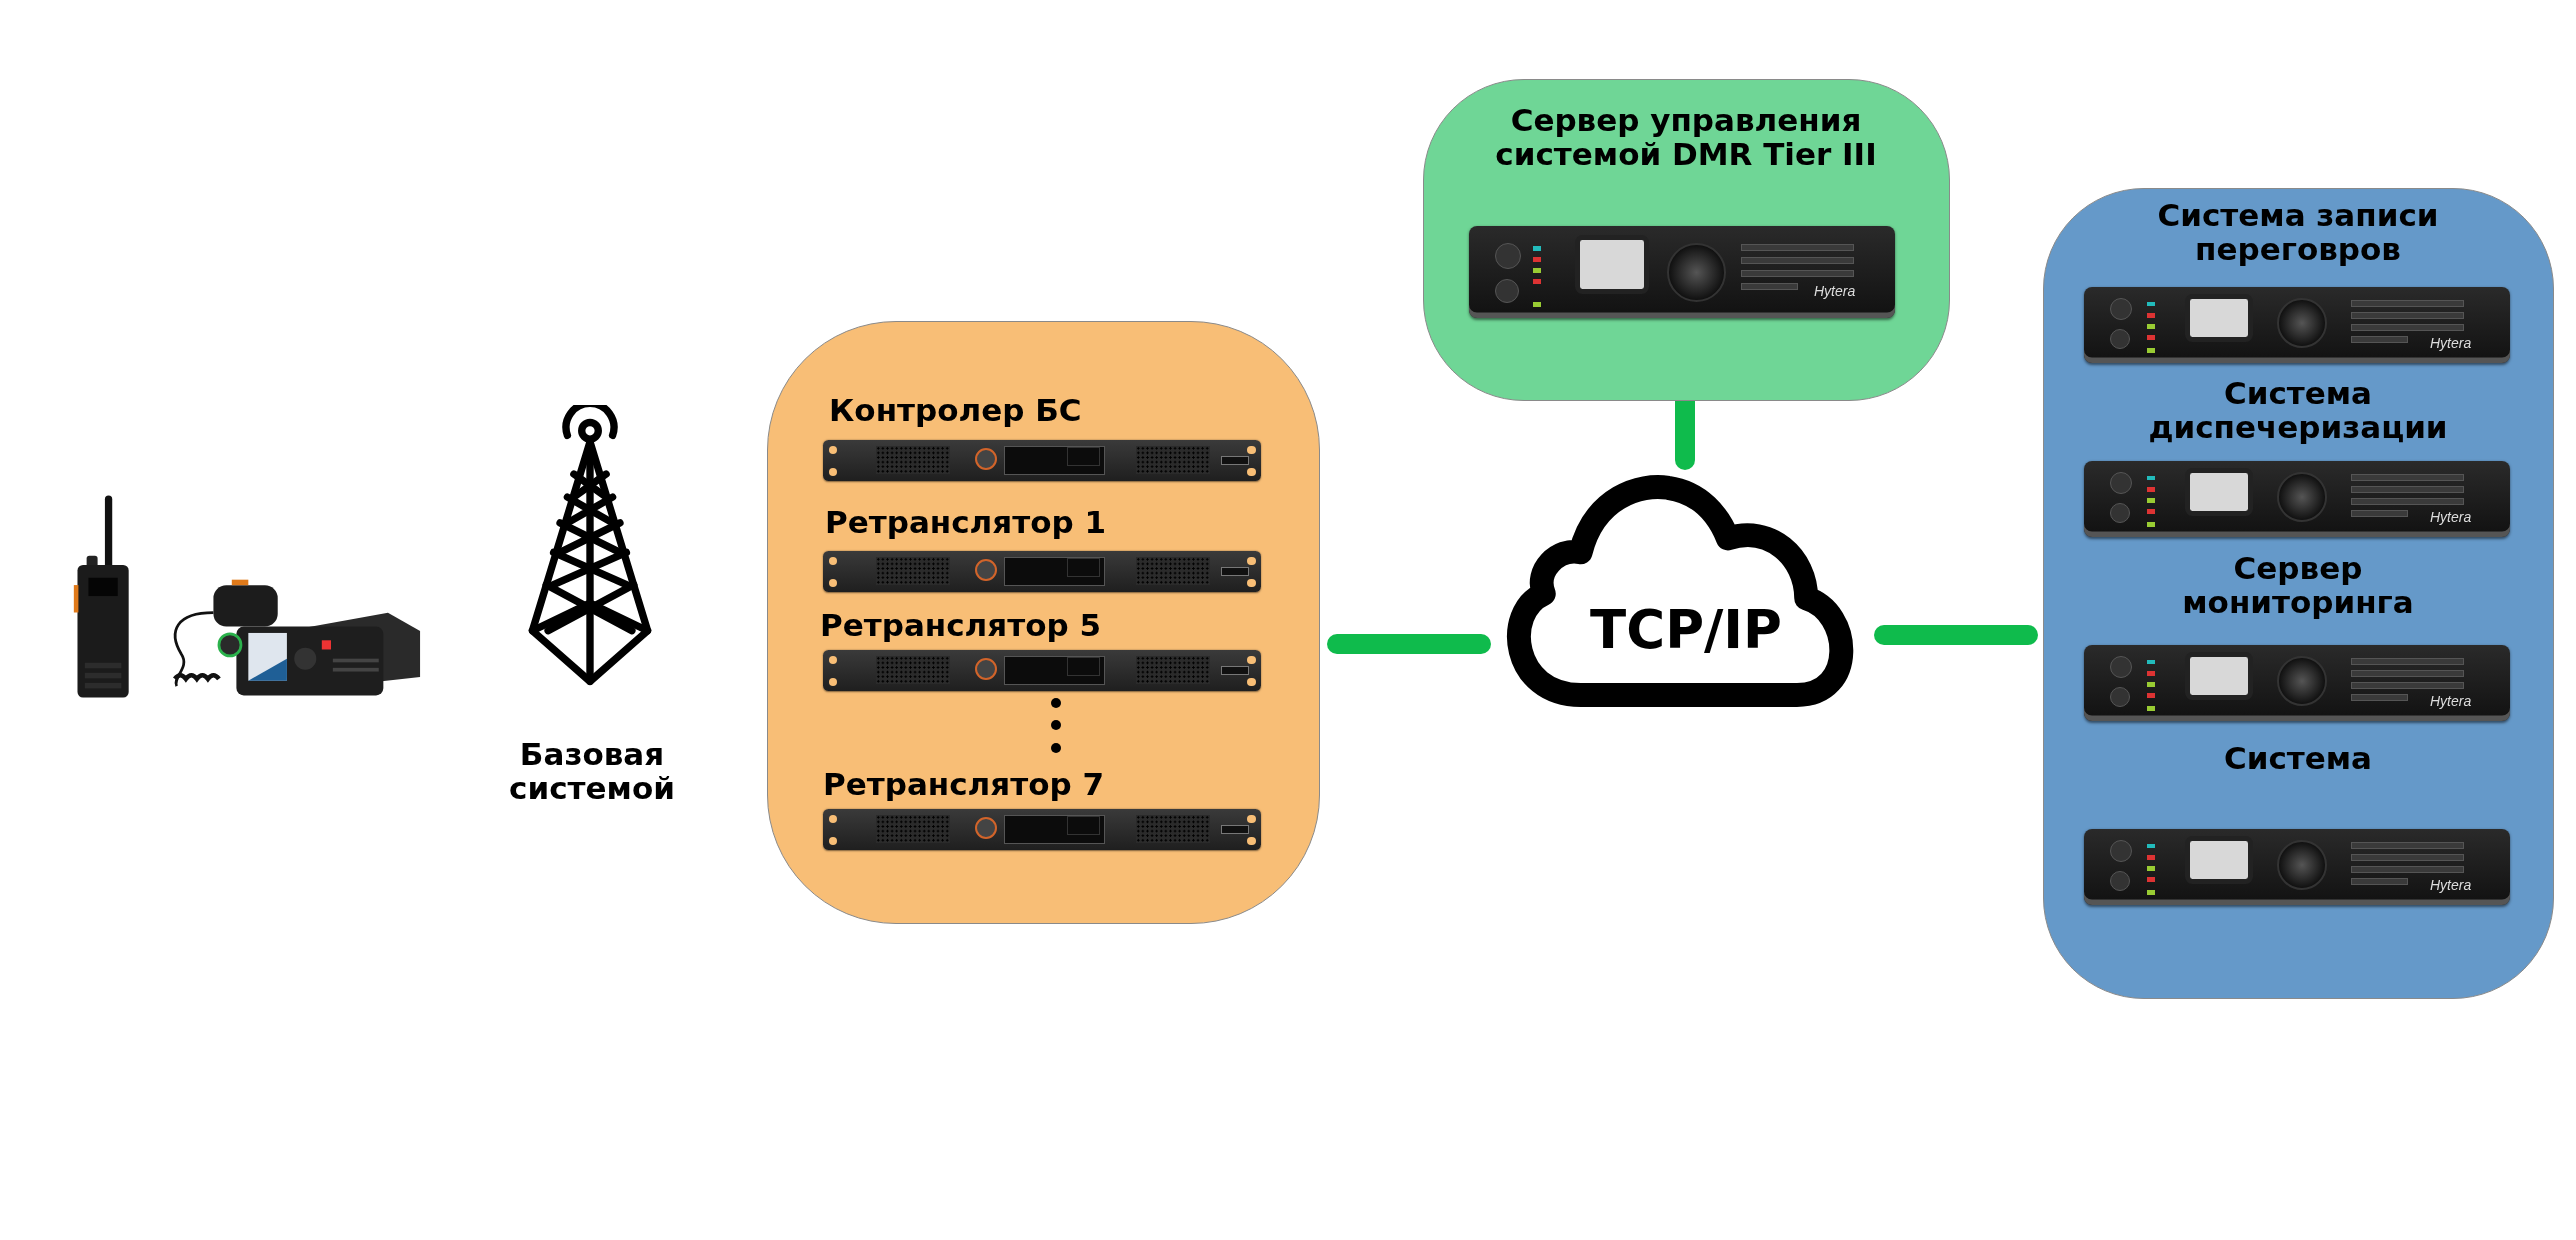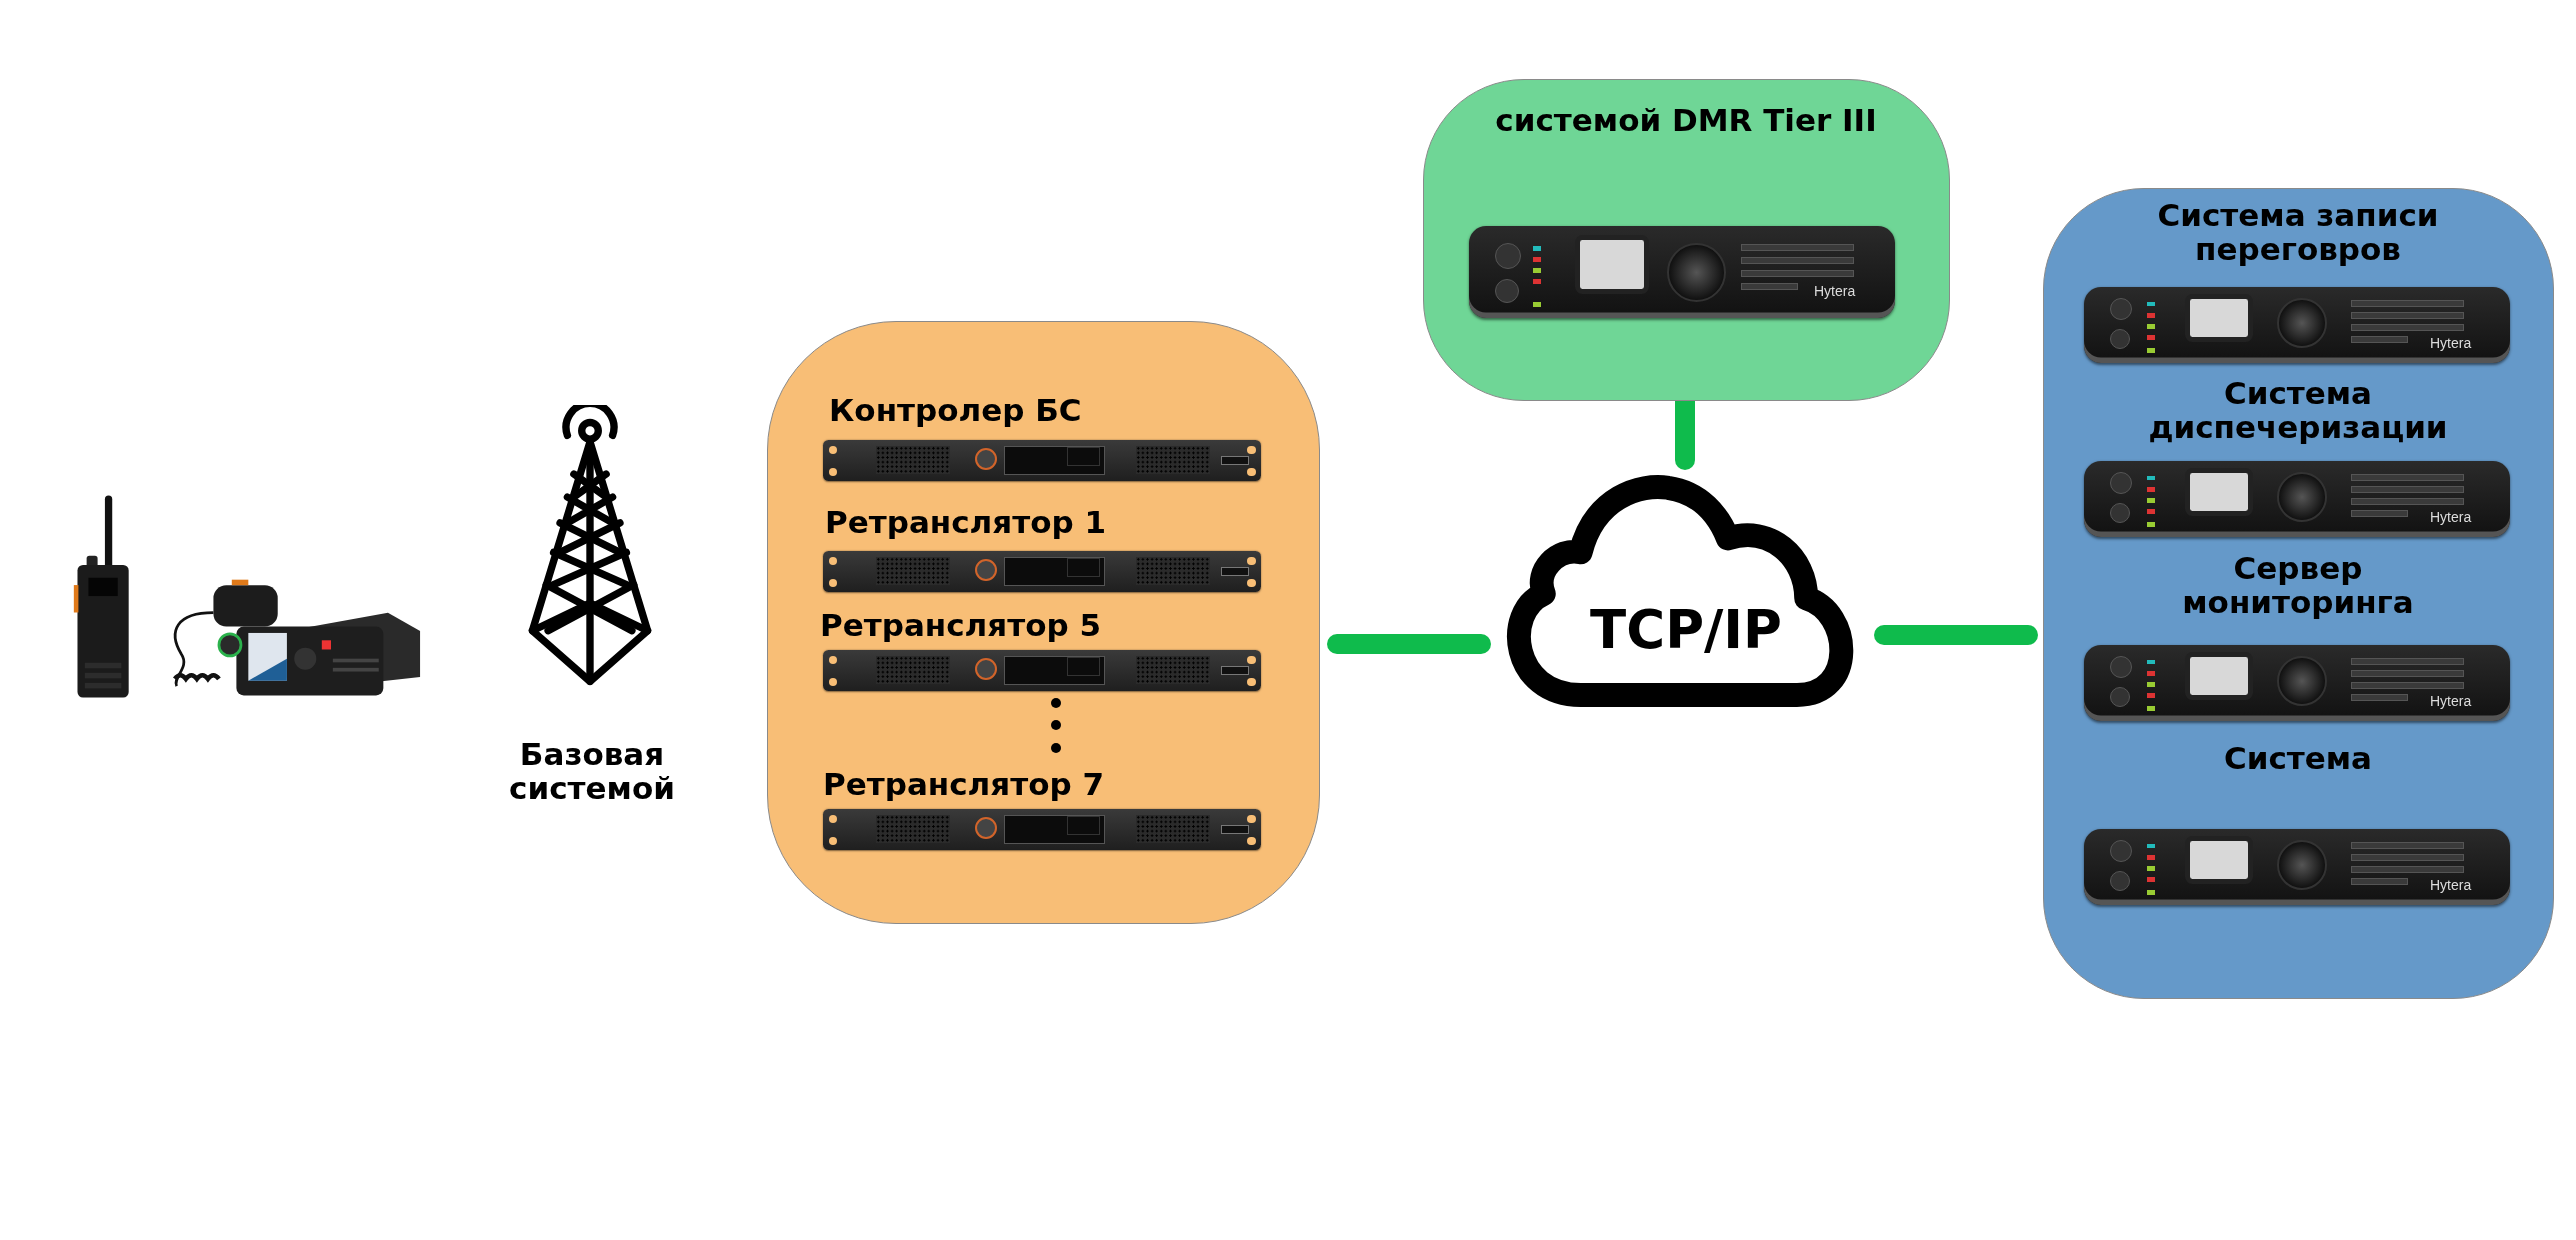--- a/index.html
+++ b/index.html
@@ -19,22 +19,22 @@
   .ru .hole { position:absolute; width:8.3px; height:8.3px; border-radius:50%; background:#f8be76; }
   .ru .grill { position:absolute; top:6.4px; height:28px;
         background-image:radial-gradient(#000 1.1px, transparent 1.3px); background-size:4.6px 4.6px;
         background-color:#2b2b2b; }
   .ru .knob { position:absolute; top:8.3px; width:22px; height:22px; border-radius:50%;
         border:2.8px solid #d2642a; box-sizing:border-box; background:#444; }
   .ru .disp { position:absolute; top:5.5px; height:29.5px; background:#0c0c0c; border:0.9px solid #555; box-sizing:border-box; }
   .ru .seg { position:absolute; top:7.4px; width:33px; height:18.4px; border:0.9px solid #444; box-sizing:border-box; }
   .ru .tag { position:absolute; top:15.7px; width:28px; height:9.2px; background:#111; border:0.9px solid #777; box-sizing:border-box; }
   
-  .ru2 { position:absolute; background:linear-gradient(#2a2a2a,#111); border-radius:17px;
-         box-shadow:0 -5.5px 0 #555 inset, 0 1.8px 2.8px rgba(0,0,0,.5); }
+  .ru2 { position:absolute; background:linear-gradient(#2a2a2a,#111); border-radius:8px;
+         box-shadow:0 -5.5px 0 #555 inset, 0 1.8px 2.8px rgba(0,0,0,.5);font-style:italic; }
   .ru2 .scr { position:absolute; background:#d8d8d8; border:5.5px solid #222; border-radius:7.4px; box-sizing:border-box; }
   .ru2 .dial { position:absolute; border-radius:50%; background:radial-gradient(#555,#111 70%); border:2.8px solid #333; box-sizing:border-box; }
   .ru2 .slot { position:absolute; height:4.6px; background:#3a3a3a; border:0.9px solid #555; }
   .ru2 .brand { position:absolute; color:#ddd; font-family:"Liberation Sans", sans-serif; font-size:14px; }
   .ru2 .led { position:absolute; width:8.3px; height:4.6px; }
   .ru2 .smallknob { position:absolute; border-radius:50%; background:#333; border:1.8px solid #555; box-sizing:border-box; }
   .dot { position:absolute; width:10px; height:10px; border-radius:50%; background:#000; }
 </style>
 </head>
 <body>
@@ -152,20 +152,21 @@
 <div class="line" style="left:1874px;top:625px;width:164px;height:20px"></div>
 <div class="line" style="left:1675px;top:339px;width:20px;height:131px"></div>
 
 <svg class="abs" style="left:1493px;top:474px" width="387" height="244" viewBox="0 0 420 265">
   <path d="M95 240 C20 240 10 150 55 130 C45 105 70 80 95 85 C110 25 160 10 190 15 C225 20 245 45 255 70 C300 55 340 90 340 135 C390 150 395 240 330 240 Z" fill="#fff" stroke="#000" stroke-width="26" stroke-linejoin="round"></path>
 </svg>
 <div class="lbl lbl-center" style="left:1686px;top:601px;font-size:53px">TCP/IP</div>
 
 <div class="panel panel-green" style="left:1423px;top:79px;width:527px;height:322px"></div>
 <div class="lbl lbl-center" style="left:1686px;top:103px;font-size:31px;text-align:center">
+  <div>Сервер управления</div>
   <div>системой DMR Tier III</div>
 </div>
 <div class="ru2" style="left:1469px;top:226px;width:426px;height:92px">
   <div class="smallknob" style="left:26px;top:16.6px;width:26px;height:26px"></div>
   <div class="smallknob" style="left:26px;top:53px;width:24px;height:24px"></div>
   <div class="led" style="left:64px;top:20px;background:#2bb"></div>
   <div class="led" style="left:64px;top:31px;background:#d33"></div>
   <div class="led" style="left:64px;top:42px;background:#9c3"></div>
   <div class="led" style="left:64px;top:53px;background:#d33"></div>
   <div class="led" style="left:64px;top:76px;background:#9c3"></div>

